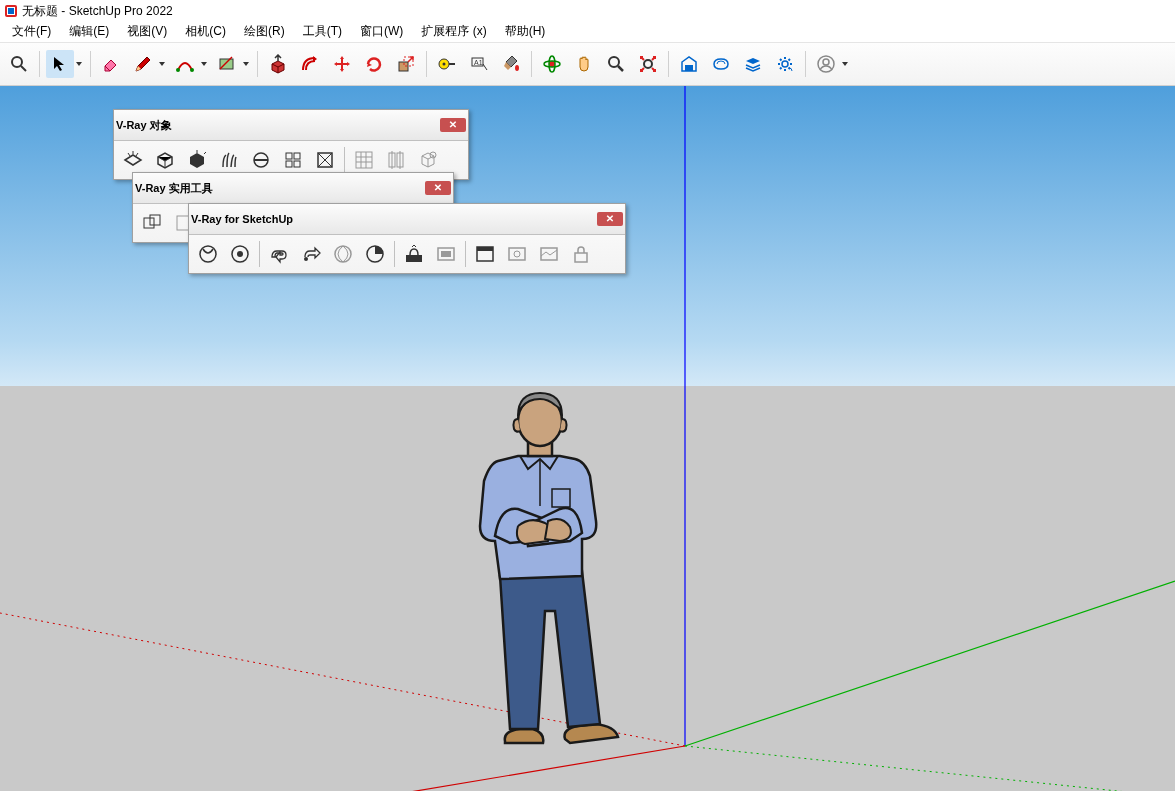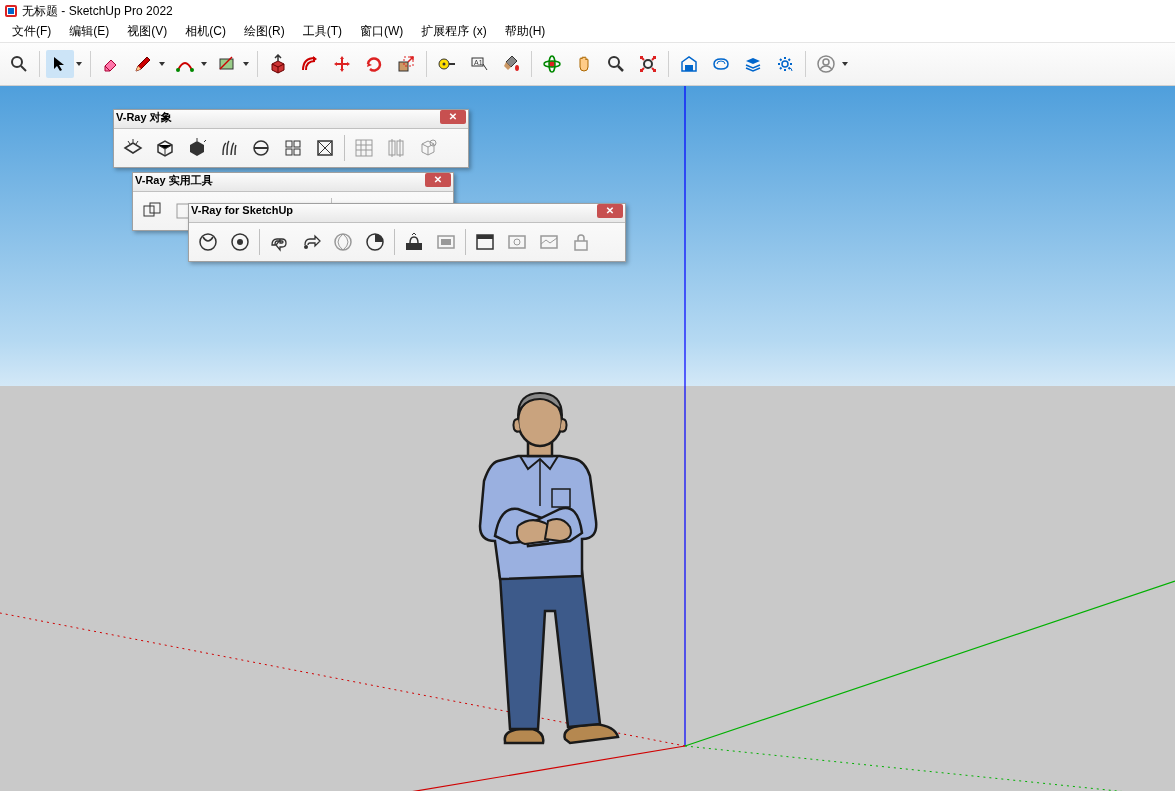--- a/index.html
+++ b/index.html
@@ -8,21 +8,21 @@
 .menubar{height:20px;background:#fff;display:flex;align-items:flex-start;padding:0 4px;gap:2px}
 .menubar span{padding:1px 8px;cursor:default}
 .toolbar{height:38px;background:linear-gradient(#fdfdfd,#f3f3f3);border-top:1px solid #e5e5e5;border-bottom:1px solid #d0d0d0;display:flex;align-items:center;padding:2px 4px;gap:2px}
 .tbtn{width:28px;height:28px;display:flex;align-items:center;justify-content:center;border:1px solid transparent;border-radius:2px}
 .tbtn.active{border-color:#2a8dd4;background:#cce4f7}
 .dd{display:flex;align-items:center;height:28px;border:1px solid transparent;border-radius:2px}
 .dd .car{width:10px;display:flex;align-items:center;justify-content:center}
 .sep{width:1px;height:26px;background:#d0d0d0;margin:0 3px}
 .viewport-wrap{width:100%;height:calc(100% - 80px);position:relative}
 .panel{position:absolute;background:linear-gradient(#fdfdfd,#f3f3f3);border:1px solid #a0a0a0;box-shadow:2px 2px 4px rgba(0,0,0,.3)}
-.panel-title{height:18px;background:linear-gradient(#fcfcfc,#e8e8e8);border-bottom:1px solid #c0c0c0;display:flex;justify-content:space-between;padding:0 2px;font-weight:bold;font-size:11px}
+.panel-title{height:18px;background:linear-gradient(#fcfcfc,#e8e8e8);border-bottom:1px solid #c0c0c0;display:flex;align-items:center;justify-content:space-between;padding:6px 2px;font-weight:bold;font-size:11px}
 .panel-title .close{width:26px;height:14px;background:#c75050;display:flex;align-items:center;justify-content:center;border-radius:2px;color:#fff;font-size:10px;line-height:10px}
 .panel-body{padding:4px;display:flex;align-items:center;gap:2px}
 .pbtn{width:28px;height:28px;display:flex;align-items:center;justify-content:center;border:1px solid transparent;border-radius:2px}
 .psep{width:1px;height:26px;background:#c0c0c0;margin:0 2px}
 svg{display:block}
 </style>
 </head>
 <body>
 
 <div class="titlebar">

